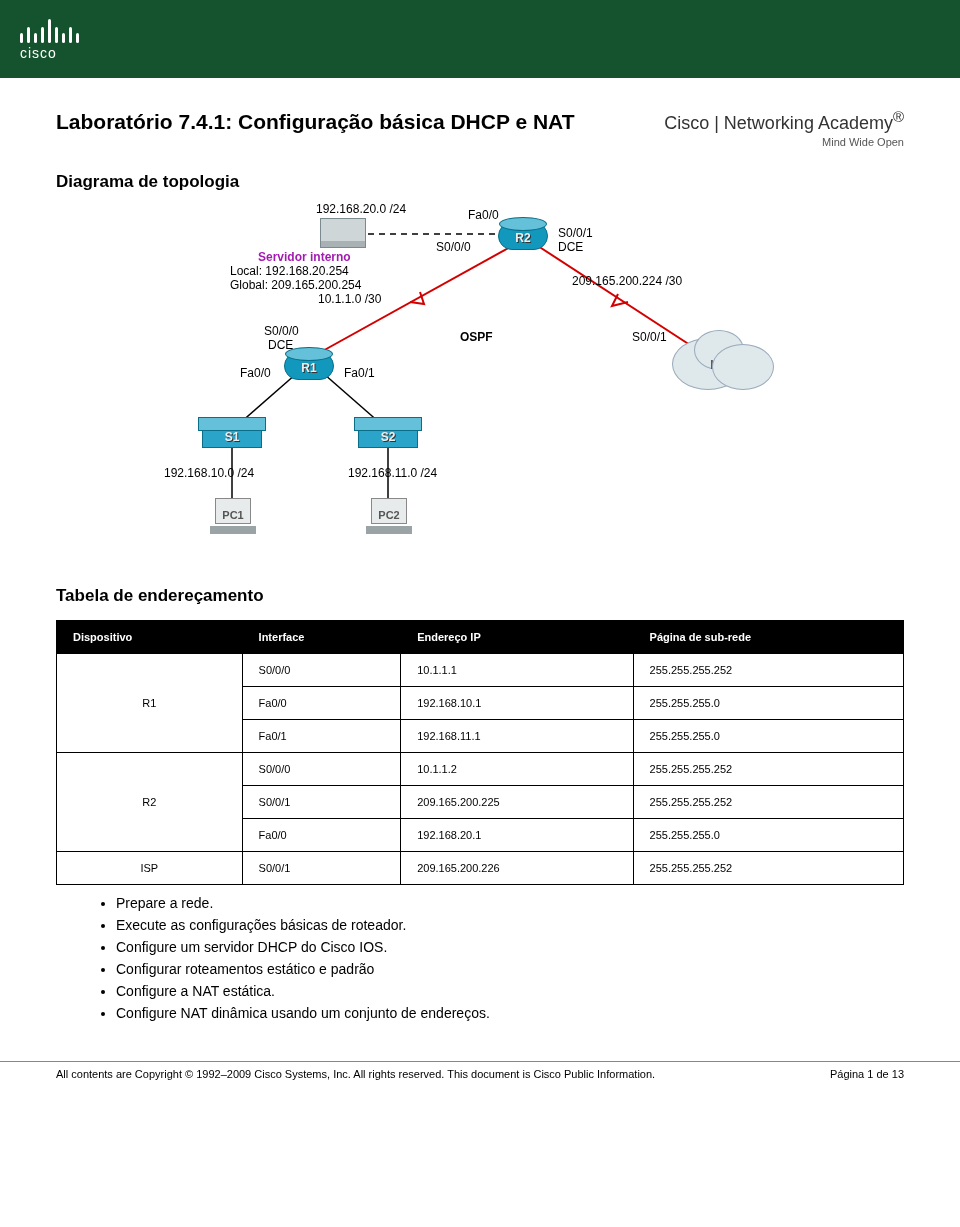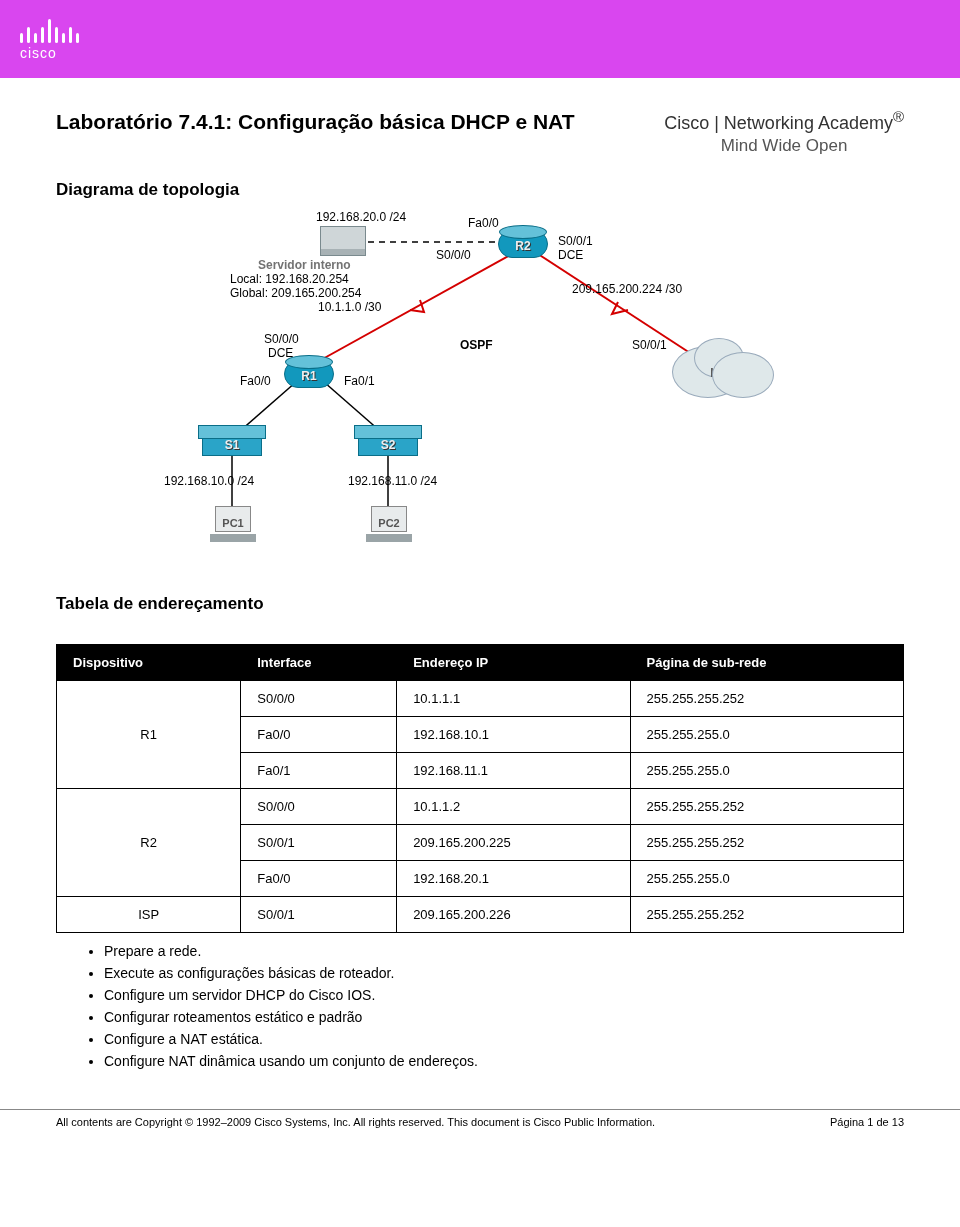--- a/index.html
+++ b/index.html
@@ -3,21 +3,21 @@
 <meta charset="utf-8">
 <style>
   * { box-sizing: border-box; margin: 0; padding: 0; }
   body {
     width: 960px;
     font-family: Arial, Helvetica, sans-serif;
     color: #000;
     background: #fff;
   }
   .black-band {
-    background: #d946ef;
+    background: #14532d;
     height: 78px;
     display: flex;
     align-items: center;
     padding-left: 20px;
   }
   .cisco-logo .bars {
     display: flex;
     gap: 4px;
     align-items: flex-end;
     height: 26px;
@@ -47,24 +47,23 @@
   }
   .academy {
     text-align: right;
   }
   .academy .top {
     font-size: 18px;
     font-weight: 400;
     color: #333;
   }
   .academy .sub {
-    font-size: 17px;
+    font-size: 11px;
     color: #555;
     margin-top: 2px;
-    text-align: center;
   }
   h1.doc-title {
     font-size: 21px;
     font-weight: 700;
     margin-top: 2px;
   }
   h2.section {
     font-size: 17px;
     font-weight: 700;
     margin-top: 24px;
@@ -174,22 +173,22 @@
   svg.links {
     position:absolute; left:0; top:0;
     width:720px; height:360px;
     pointer-events:none;
   }
 
   
   table.addr {
     width: 100%;
     border-collapse: collapse;
-    margin-top: 30px;
-    font-size: 13px;
+    margin-top: 14px;
+    font-size: 11px;
   }
   table.addr th {
     background: #000; color:#fff;
     padding: 10px 16px;
     text-align: left;
     border: 1px solid #000;
     font-weight: 700;
   }
   table.addr td {
     padding: 10px 16px;
@@ -201,21 +200,21 @@
   }
   p.after-title {
     font-size: 14px;
     margin-top: 14px;
   }
   ul.obj {
     list-style: disc;
     margin: 10px 0 0 48px;
     font-size: 14px;
   }
-  ul.obj li { margin: 6px 0; }
+  ul.obj li { margin: 6px 12px; }
 
   .footer {
     position: relative;
     margin-top: 40px;
     border-top: 1px solid #888;
     padding: 6px 56px 14px 56px;
     font-size: 11px;
     color: #000;
     display:flex;
     justify-content:space-between;
@@ -269,21 +268,21 @@
 
       <line x1="204" y1="172" x2="268" y2="228" stroke="#000" stroke-width="1.5"></line>
 
       <line x1="112" y1="244" x2="112" y2="300" stroke="#000" stroke-width="1.5"></line>
 
       <line x1="268" y1="244" x2="268" y2="300" stroke="#000" stroke-width="1.5"></line>
     </svg>
 
     <div class="lbl" style="left:196px; top:0px;">192.168.20.0 /24</div>
     <div class="node-server" style="left:200px; top:16px;"></div>
-    <div class="lbl" style="left:138px; top:48px; color:#737373; font-weight:700;">Servidor interno</div>
+    <div class="lbl" style="left:138px; top:48px; color:#a21caf; font-weight:700;">Servidor interno</div>
     <div class="lbl" style="left:110px; top:62px;">Local:  192.168.20.254</div>
     <div class="lbl" style="left:110px; top:76px;">Global: 209.165.200.254</div>
     <div class="lbl" style="left:198px; top:90px;">10.1.1.0 /30</div>
 
     <div class="router" style="left:378px; top:20px;">
       <div class="router-label">R2</div>
     </div>
     <div class="lbl" style="left:348px; top:6px;">Fa0/0</div>
     <div class="lbl" style="left:316px; top:38px;">S0/0/0</div>
     <div class="lbl" style="left:438px; top:24px;">S0/0/1</div>

